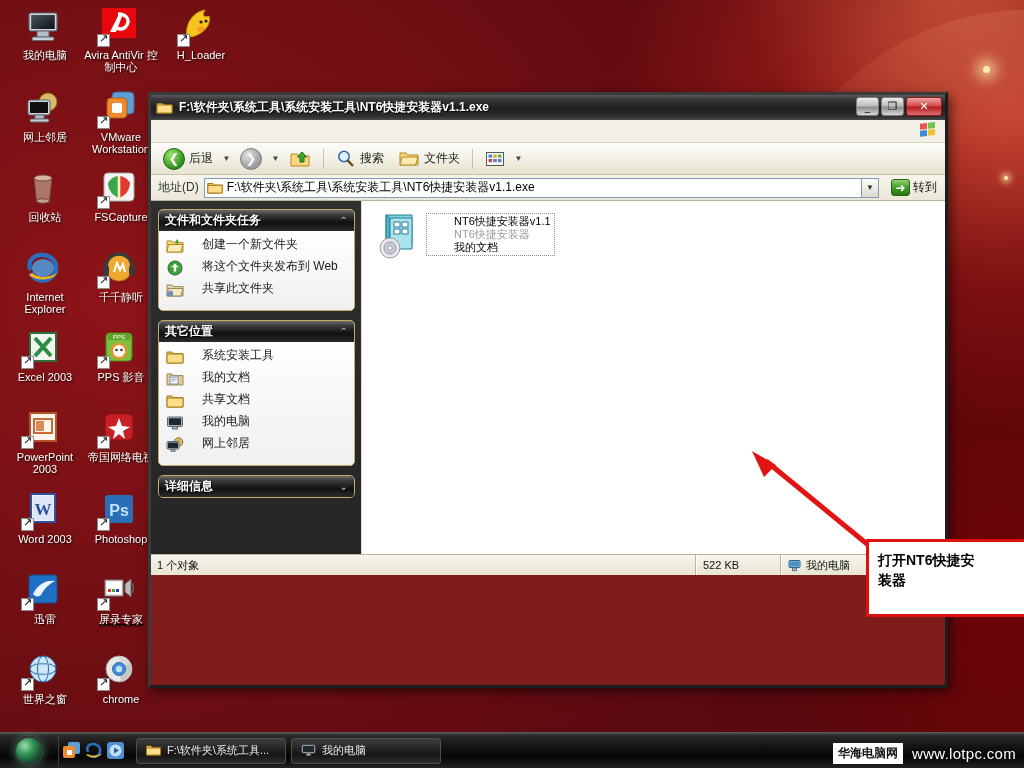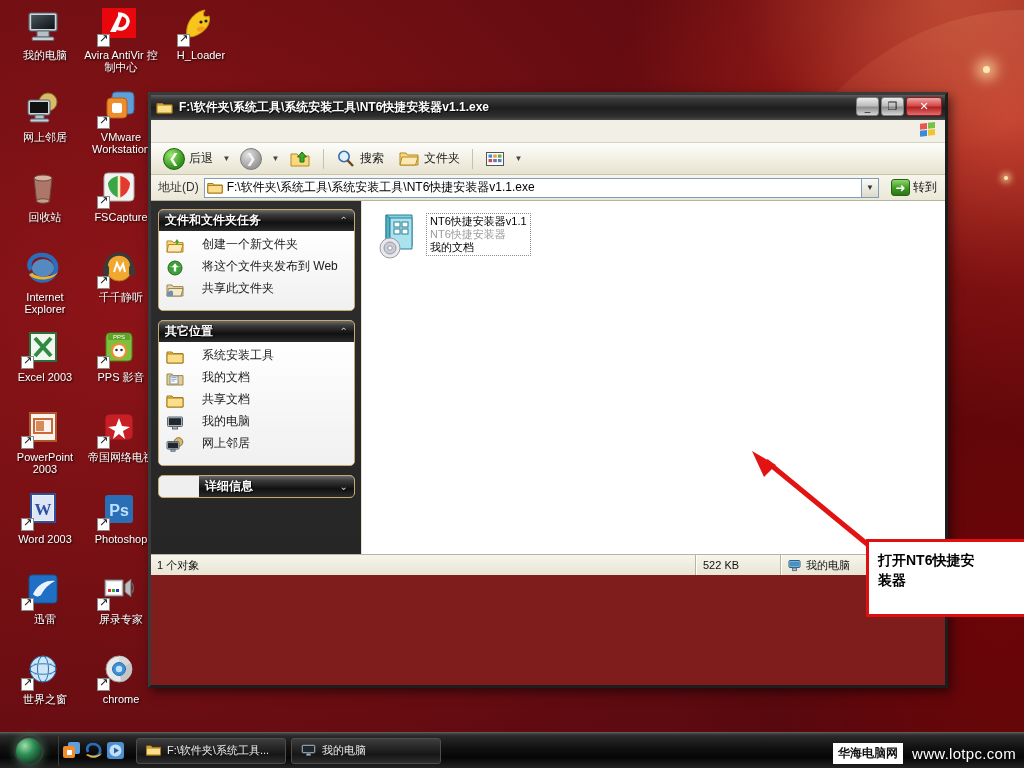--- a/index.html
+++ b/index.html
@@ -102,27 +102,27 @@
     background:#efefef; }
   .tg-header { height:21px; display:flex; align-items:center; justify-content:space-between;
     padding:0 6px;
     background: linear-gradient(180deg,#6b6b6b 0%, #3b3b3b 22%, #111 60%, #2b2b2b 100%);
     color:#fff; font-size:12px; font-weight:bold; text-shadow:1px 1px 1px #000; }
   .tg-chev { color:#b9b9b9; font-size:10px; }
   .tg-body { background: linear-gradient(180deg,#ffffff 0%, #f0f0f0 100%); padding:6px 6px 7px 7px; }
   .task-row { display:flex; align-items:flex-start; gap:18px; margin-bottom:5px; cursor:default; }
   .task-row .tlabel { font-size:12px; color:#1a1a1a; line-height:14px; }
   .ticon { width:18px; height:16px; flex:0 0 18px; margin-top:1px; }
-  .task-group.collapsed { border:1px solid #c8a96a;padding-left:40px; }
+  .task-group.collapsed { border:1px solid #c8a96a; }
 
   #file-area { flex:1; background:#fff; position:relative; border-left:1px solid #e3e0d2; }
   #file-item { position:absolute; left:14px; top:12px; display:flex; align-items:flex-start; }
   #file-icon { width:44px; height:46px; position:relative; margin-right:6px; }
   #file-labels { border:1px dotted #8c8c8c; padding:1px 3px; background:#fff; }
-  #file-labels .fl { font-size:11px; line-height:13px; color:#000; white-space:nowrap; }
+  #file-labels .fl { font-size:11px; line-height:13px; color:#000; white-space:nowrap;margin-left:24px; }
   #file-labels .fl.gray { color:#9b9b9b; }
 
   
   #annotation-box { position:absolute; left:504px; top:338px; width:162px; height:78px;
     border:3px solid #e11010; background:#fff; padding:8px 9px; }
   #annotation-box .atext { font-size:14px; font-weight:bold; color:#000; line-height:20px; }
   #annotation-arrow { position:absolute; left:380px; top:246px; width:140px; height:110px; }
 
   #status-bar { height:21px; display:flex; align-items:center;
     background: linear-gradient(180deg,#f7f5ec 0%, #e8e5d4 100%);
@@ -347,21 +347,21 @@
     <div class="dicon" style="left: 6px; top: 570px;">
       <div class="glyph">
         <svg width="40" height="40" viewBox="0 0 40 40">
           <rect x="6" y="5" width="28" height="28" rx="3" fill="#1f6fc4" stroke="#14508f"></rect>
           <path d="M10 24 C16 12 26 10 32 11 C26 14 22 18 18 25 C16 27 12 27 10 24 Z" fill="#eaf4ff"></path>
         </svg>
         <span class="shortcut"></span>
       </div>
       <div class="lbl">迅雷</div>
     </div>
-    <div class="dicon" style="left: 82px; top: 570px;">
+    <div class="dicon" style="left: 82px; top: 570px; text-decoration: underline;">
       <div class="glyph">
         <svg width="40" height="40" viewBox="0 0 40 40">
           <rect x="6" y="10" width="18" height="16" fill="#e8e8e8" stroke="#777"></rect>
           <rect x="8" y="12" width="14" height="12" fill="#fff"></rect>
           <rect x="9" y="19" width="3" height="3" fill="#d33"></rect>
           <rect x="13" y="19" width="3" height="3" fill="#3a3"></rect>
           <rect x="17" y="19" width="3" height="3" fill="#33c"></rect>
           <path d="M26 14 L32 9 L32 27 L26 22 Z" fill="#bdbdbd" stroke="#666"></path>
           <path d="M33 13 q3 5 0 10" fill="none" stroke="#666" stroke-width="1.4"></path>
         </svg>

